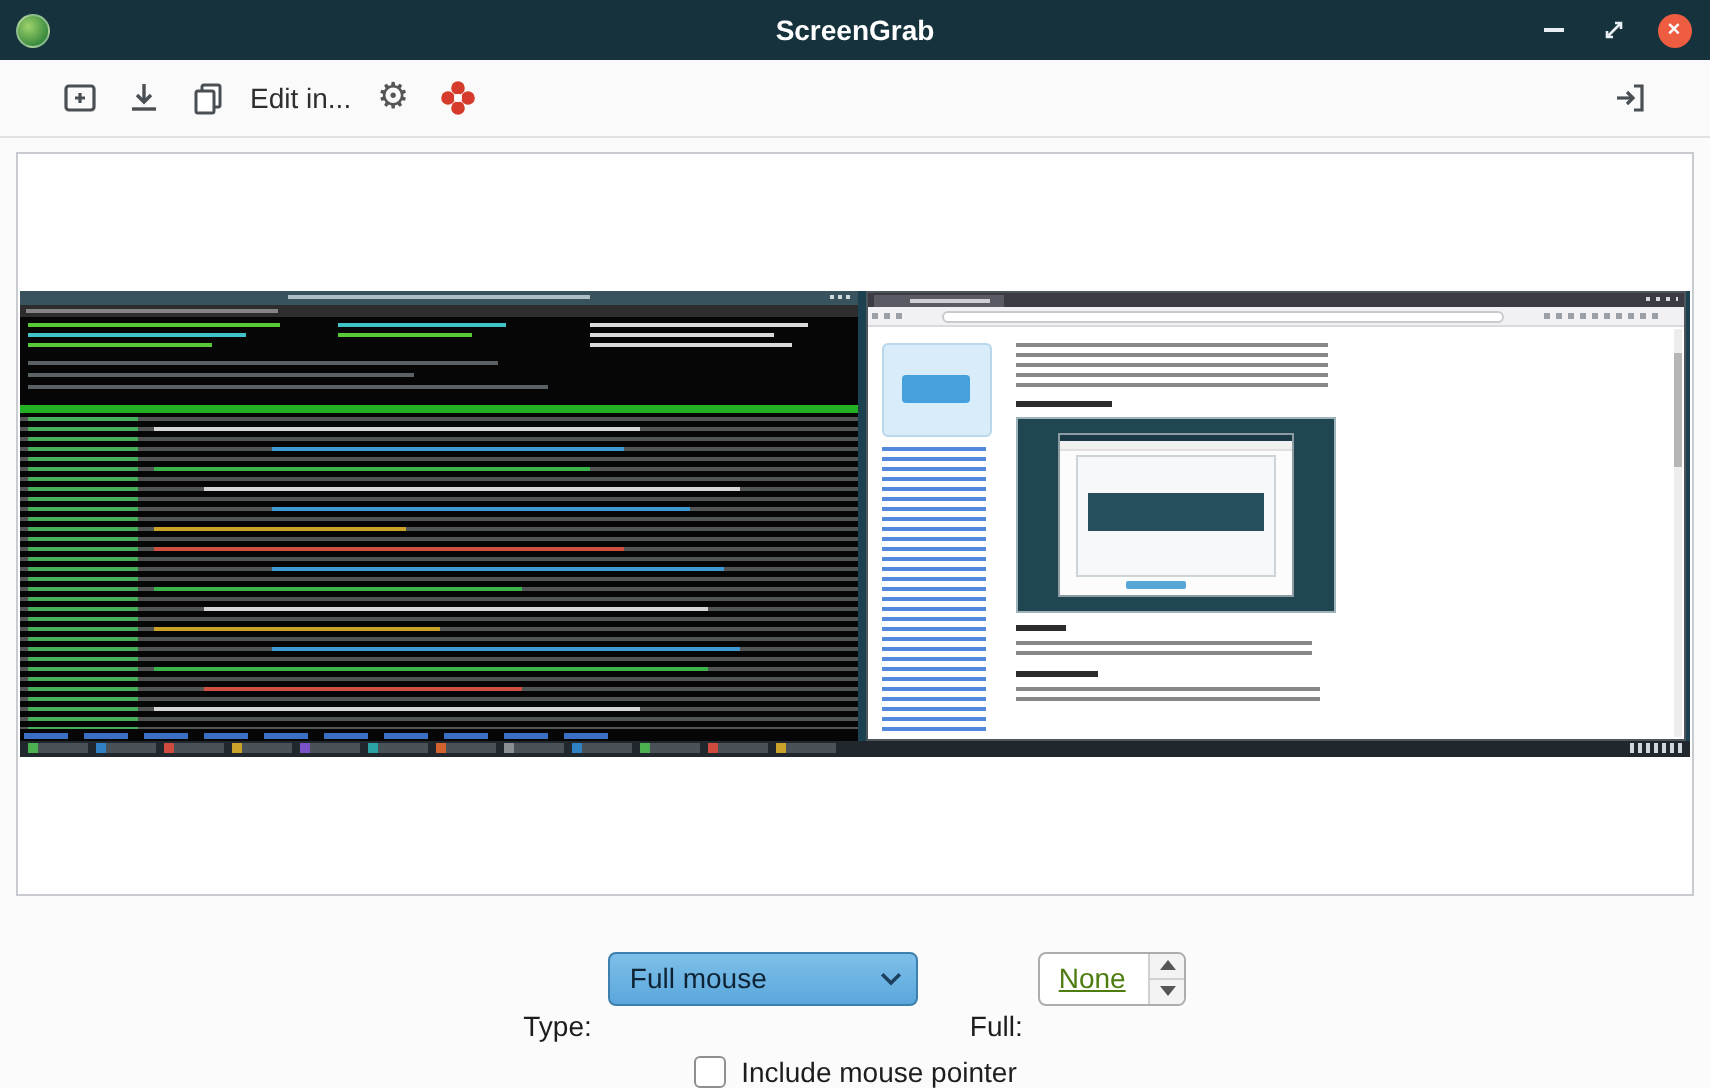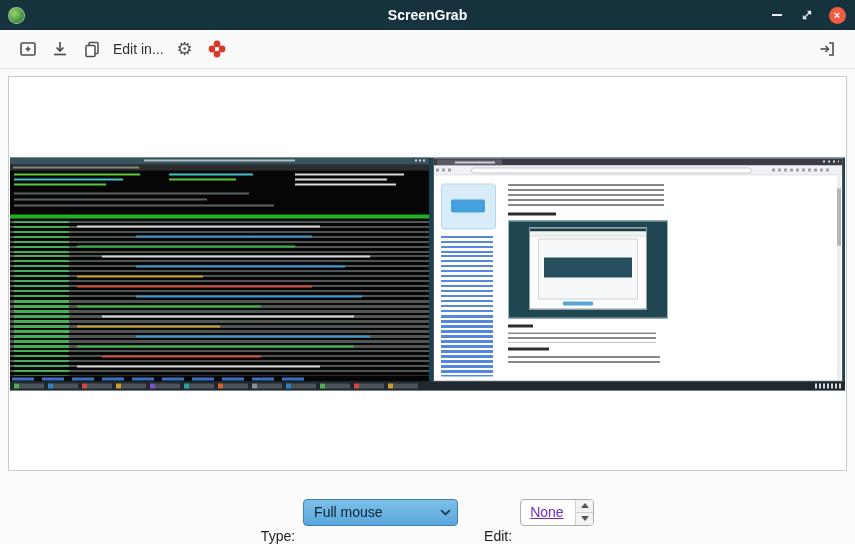--- a/index.html
+++ b/index.html
@@ -17,21 +17,21 @@
             font-size:14px;font-weight:700;pointer-events:none;}
   .winctl{margin-left:auto;display:flex;align-items:center;gap:10px;z-index:1;}
   .wbtn{width:20px;height:20px;display:flex;align-items:center;justify-content:center;cursor:pointer;}
   .minbar{width:10px;height:2px;background:#e8eef1;}
   .max svg{width:12px;height:12px;}
   .closecircle{width:17px;height:17px;border-radius:50%;background:var(--close-red,#ee5c42);
             color:#fff;font-size:11px;font-weight:700;display:flex;align-items:center;justify-content:center;line-height:1;}
 
   
   .toolbar{flex:0 0 38px;background:var(--toolbar-bg,#fafafa);border-bottom:1px solid #e2e2e2;
-           display:flex;align-items:center;gap:0;padding:0 12px;}
+           display:flex;align-items:center;gap:0;padding:0 24px;}
   .tbtn{appearance:none;border:none;background:transparent;height:30px;min-width:32px;
         display:flex;align-items:center;justify-content:center;border-radius:4px;padding:0 5px;
         font:inherit;cursor:pointer;}
   .tbtn svg{width:20px;height:20px;display:block;}
   .tbtn.text span{font-size:14px;color:#2f2f2f;}
   .gear{font-size:18px;color:#555;font-family:"DejaVu Sans",sans-serif;line-height:1;}
   .flex-spacer{flex:1;}
 
   
   .preview-wrap{flex:1;margin:7px 8px 0;background:#fff;border:1px solid var(--preview-border,#c8ccd0);
@@ -116,21 +116,21 @@
   .row-type .ctl-label{margin-right:8px;margin-top:48px;}
   .delaylbl{margin-left:26px;}
   .combo{width:155px;height:27px;box-sizing:border-box;border:1px solid var(--accent-blue-border,#3d7fae);
          border-radius:4px;background:linear-gradient(180deg,#7dc0e9,var(--accent-blue,#5aa7dc));
          display:flex;align-items:center;cursor:pointer;}
   .combo-value{flex:1;padding-left:10px;font-size:14px;color:#0e2333;}
   .combo-arrow{width:24px;display:flex;align-items:center;justify-content:center;}
   .combo-arrow svg{width:11px;height:7px;}
   .spin{width:74px;height:27px;box-sizing:border-box;border:1px solid #adadad;border-radius:4px;
         background:#fff;display:flex;align-items:stretch;overflow:hidden;}
-  .spin-value{flex:1;display:flex;align-items:center;padding-left:9px;font-size:14px;color:#6d28d9;text-decoration:underline;}
+  .spin-value{flex:1;display:flex;align-items:center;padding-left:9px;font-size:14px;color:#4d7c0f;text-decoration:underline;}
   .spin-btns{width:17px;display:flex;flex-direction:column;border-left:1px solid #d0d0d0;}
   .sb{flex:1;display:flex;align-items:center;justify-content:center;background:#f3f3f3;cursor:pointer;}
   .sb.up{border-bottom:1px solid #d0d0d0;}
   .tri-up{width:0;height:0;border-left:4px solid transparent;border-right:4px solid transparent;
           border-bottom:5px solid #555;}
   .tri-down{width:0;height:0;border-left:4px solid transparent;border-right:4px solid transparent;
           border-top:5px solid #555;}
   .row-check{gap:8px;}
   .checkbox{width:16px;height:16px;box-sizing:border-box;border:1px solid #8f8f8f;border-radius:3px;
             background:#fff;cursor:pointer;}
@@ -319,28 +319,32 @@
     <div class="row row-type">
       <label class="ctl-label">Type:</label>
       <div class="combo">
         <span class="combo-value">Full mouse</span>
         <span class="combo-arrow">
           <svg viewBox="0 0 10 6">
               <path d="M1 0.8 L5 4.8 L9 0.8" fill="none" stroke="#1c3f5e" stroke-width="1.6"></path>
             </svg>
         </span>
       </div>
-      <label class="ctl-label delaylbl">Edit:</label>
+      <label class="ctl-label delaylbl">Full:</label>
       <div class="spin">
         <span class="spin-value">None</span>
         <span class="spin-btns">
           <span class="sb up">
               <i class="tri-up"></i>
             </span>
           <span class="sb">
               <i class="tri-down"></i>
             </span>
         </span>
       </div>
     </div>
+    <div class="row row-check">
+      <span class="checkbox"></span>
+      <label class="ctl-label">Include mouse pointer</label>
+    </div>
   </div>
 
 </div>
 
 </body></html>

